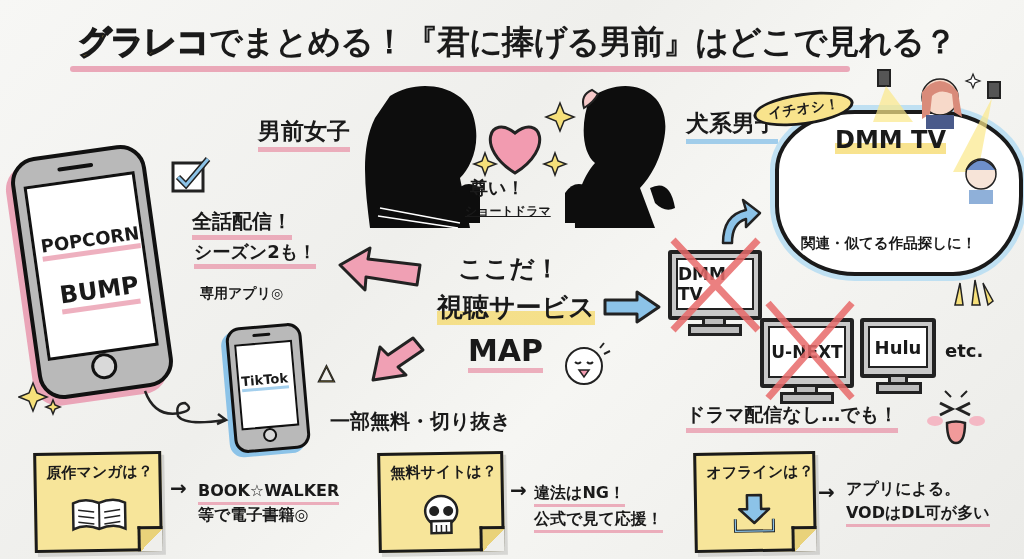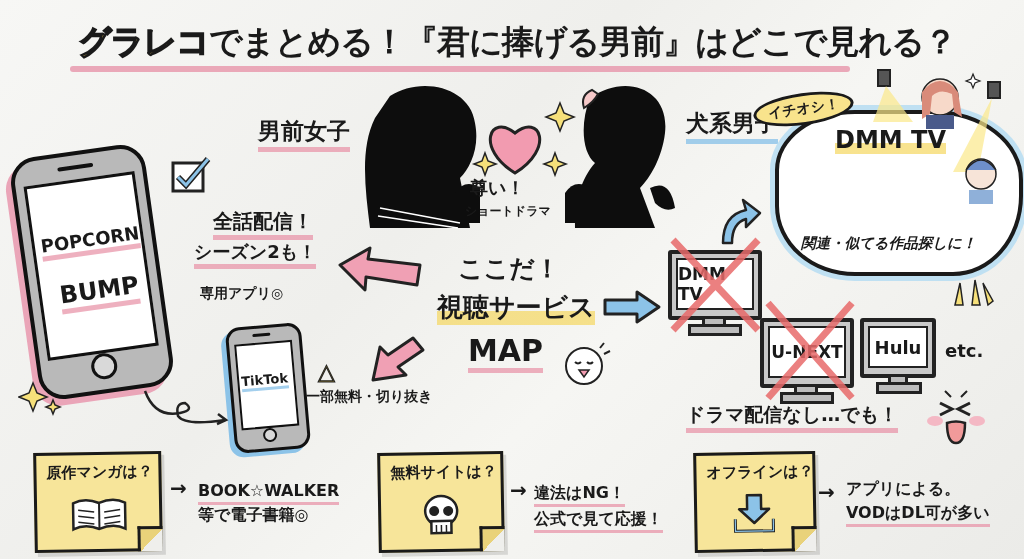--- a/index.html
+++ b/index.html
@@ -83,38 +83,38 @@
   <path d="M205 75 l3 8 l8 3 l-8 3 l-3 8 l-3 -8 l-8 -3 l8 -3 z" fill="#f6e07a" stroke="#222" stroke-width="1.5"></path>
 
   <g>
     <path d="M240 20 C275 -5 320 10 315 55 C312 80 300 100 290 110 L305 150 L225 150 C225 120 232 100 245 85 C232 75 230 45 240 20 Z" fill="#0d0d0d"></path>
     <path d="M242 12 q-12 5 -8 18 q10 -6 14 -14 z" fill="#f6c9c9" stroke="#222" stroke-width="2"></path>
     <path d="M300 110 q20 -10 25 20 q-10 5 -20 -5 z" fill="#0d0d0d"></path>
     <path d="M215 115 q10 -15 25 -5 l0 35 l-25 0 z" fill="#0d0d0d"></path>
   </g>
 </svg>
 <div class="abs label" style="left:470px;top:176px;font-size:18px;">尊い！</div>
-<div class="abs" style="left:465px;top:203px;font-size:12px;font-weight:bold;">ショートドラマ</div>
+<div class="abs" style="left:465px;top:203px;font-size:12px;font-weight:bold;text-decoration:underline;">ショートドラマ</div>
 
 <div class="abs phone" style="left:24px;top:150px;width:128px;height:236px;transform:rotate(-8deg);">
   <div class="speaker" style="left:44px;top:10px;width:36px;"></div>
   <div class="screen" style="left:8px;top:24px;width:106px;height:170px;">
     <div class="abs label u-pink" style="left:6px;top:48px;font-size:18px;">POPCORN</div>
     <div class="abs label u-pink" style="left:18px;top:96px;font-size:24px;">BUMP</div>
   </div>
   <div class="btn" style="left:50px;top:200px;width:20px;height:20px;"></div>
 </div>
 
 <svg class="abs" style="left:170px;top:155px;" width="45" height="40">
   <rect x="3" y="8" width="30" height="28" fill="#fff" stroke="#222" stroke-width="3"></rect>
   <path d="M8 22 l8 8 l22 -26" fill="none" stroke="#222" stroke-width="6"></path>
   <path d="M8 22 l8 8 l22 -26" fill="none" stroke="#8cc3e8" stroke-width="3"></path>
 </svg>
 
-<div class="abs label u-pink" style="left:192px;top:208px;font-size:20px;margin-left:21px;">全話配信！</div>
+<div class="abs label u-pink" style="left:192px;top:208px;font-size:20px;">全話配信！</div>
 <div class="abs label u-pink" style="left:194px;top:240px;font-size:18px;">シーズン2も！</div>
 <div class="abs" style="left:200px;top:285px;font-size:14px;font-weight:bold;">専用アプリ◎</div>
 
 <svg class="abs" style="left:335px;top:245px;" width="90" height="55">
   <path d="M5 20 L35 3 L33 14 L85 20 L82 40 L31 32 L30 45 Z" fill="#f0a0b4" stroke="#222" stroke-width="3" stroke-linejoin="round"></path>
 </svg>
 <svg class="abs" style="left:368px;top:335px;" width="60" height="50">
   <path d="M5 45 L12 12 L20 20 L45 3 L55 15 L30 32 L38 40 Z" fill="#f0a0b4" stroke="#222" stroke-width="3" stroke-linejoin="round"></path>
 </svg>
 <svg class="abs" style="left:602px;top:290px;" width="60" height="35">
@@ -139,30 +139,30 @@
   <div class="screen" style="left:5px;top:14px;width:54px;height:82px;border-width:2px;">
     <div class="abs label u-blue" style="left:2px;top:28px;font-size:13px;border-bottom-width:3px;">TikTok</div>
   </div>
   <div class="btn" style="left:26px;top:100px;width:10px;height:10px;border-width:2px;"></div>
 </div>
 <svg class="abs" style="left:140px;top:388px;" width="95" height="40">
   <path d="M5 3 Q15 30 40 25 Q55 22 45 15 Q35 15 38 28 Q45 38 85 32" fill="none" stroke="#222" stroke-width="2.5"></path>
   <path d="M78 26 l8 6 l-9 4" fill="none" stroke="#222" stroke-width="2.5"></path>
 </svg>
 <div class="abs" style="left:318px;top:359px;font-size:22px;color:#222;"><span style="color:#d9b940;-webkit-text-stroke:1px #222;">△</span></div>
-<div class="abs label" style="left:306px;top:388px;font-size:14px;">一部無料・切り抜き</div>
+<div class="abs label" style="left:306px;top:408px;font-size:20px;padding-left:24px;">一部無料・切り抜き</div>
 
 <svg class="abs" style="left:18px;top:378px;" width="50" height="40">
   <path d="M15 5 l4 10 l10 4 l-10 4 l-4 10 l-4 -10 l-10 -4 l10 -4 z" fill="#f6e07a" stroke="#222" stroke-width="1.5"></path>
   <path d="M35 22 l2 5 l5 2 l-5 2 l-2 5 l-2 -5 l-5 -2 l5 -2 z" fill="#f6e07a" stroke="#222" stroke-width="1.5"></path>
 </svg>
 
 <div class="cloud">
   <div class="abs label u-yellow" style="left:56px;top:12px;font-size:24px;">DMM TV</div>
-  <div class="line" style="top:120px;font-style:italic;">関連・似てる作品探しに！</div>
+  <div class="line" style="top:120px;">関連・似てる作品探しに！</div>
 </div>
 <div class="bubble-tag">イチオシ！</div>
 
 <svg class="abs" style="left:868px;top:62px;" width="156" height="120">
   <g>
     <rect x="10" y="8" width="12" height="16" fill="#555" stroke="#222" stroke-width="2"></rect>
     <path d="M18 24 L45 60 L5 60 Z" fill="#fbe88a" opacity=".7"></path>
   </g>
   <g>
     <rect x="120" y="20" width="12" height="16" fill="#555" stroke="#222" stroke-width="2"></rect>

